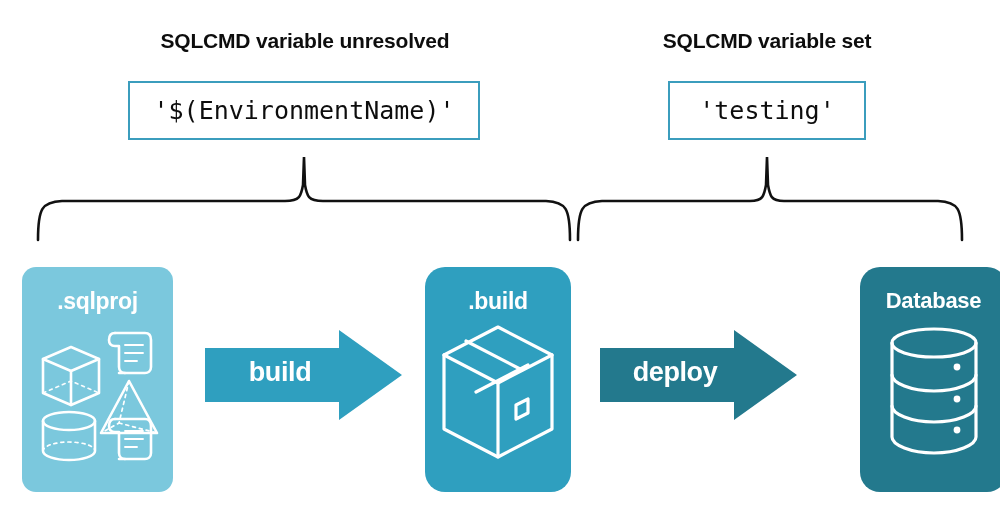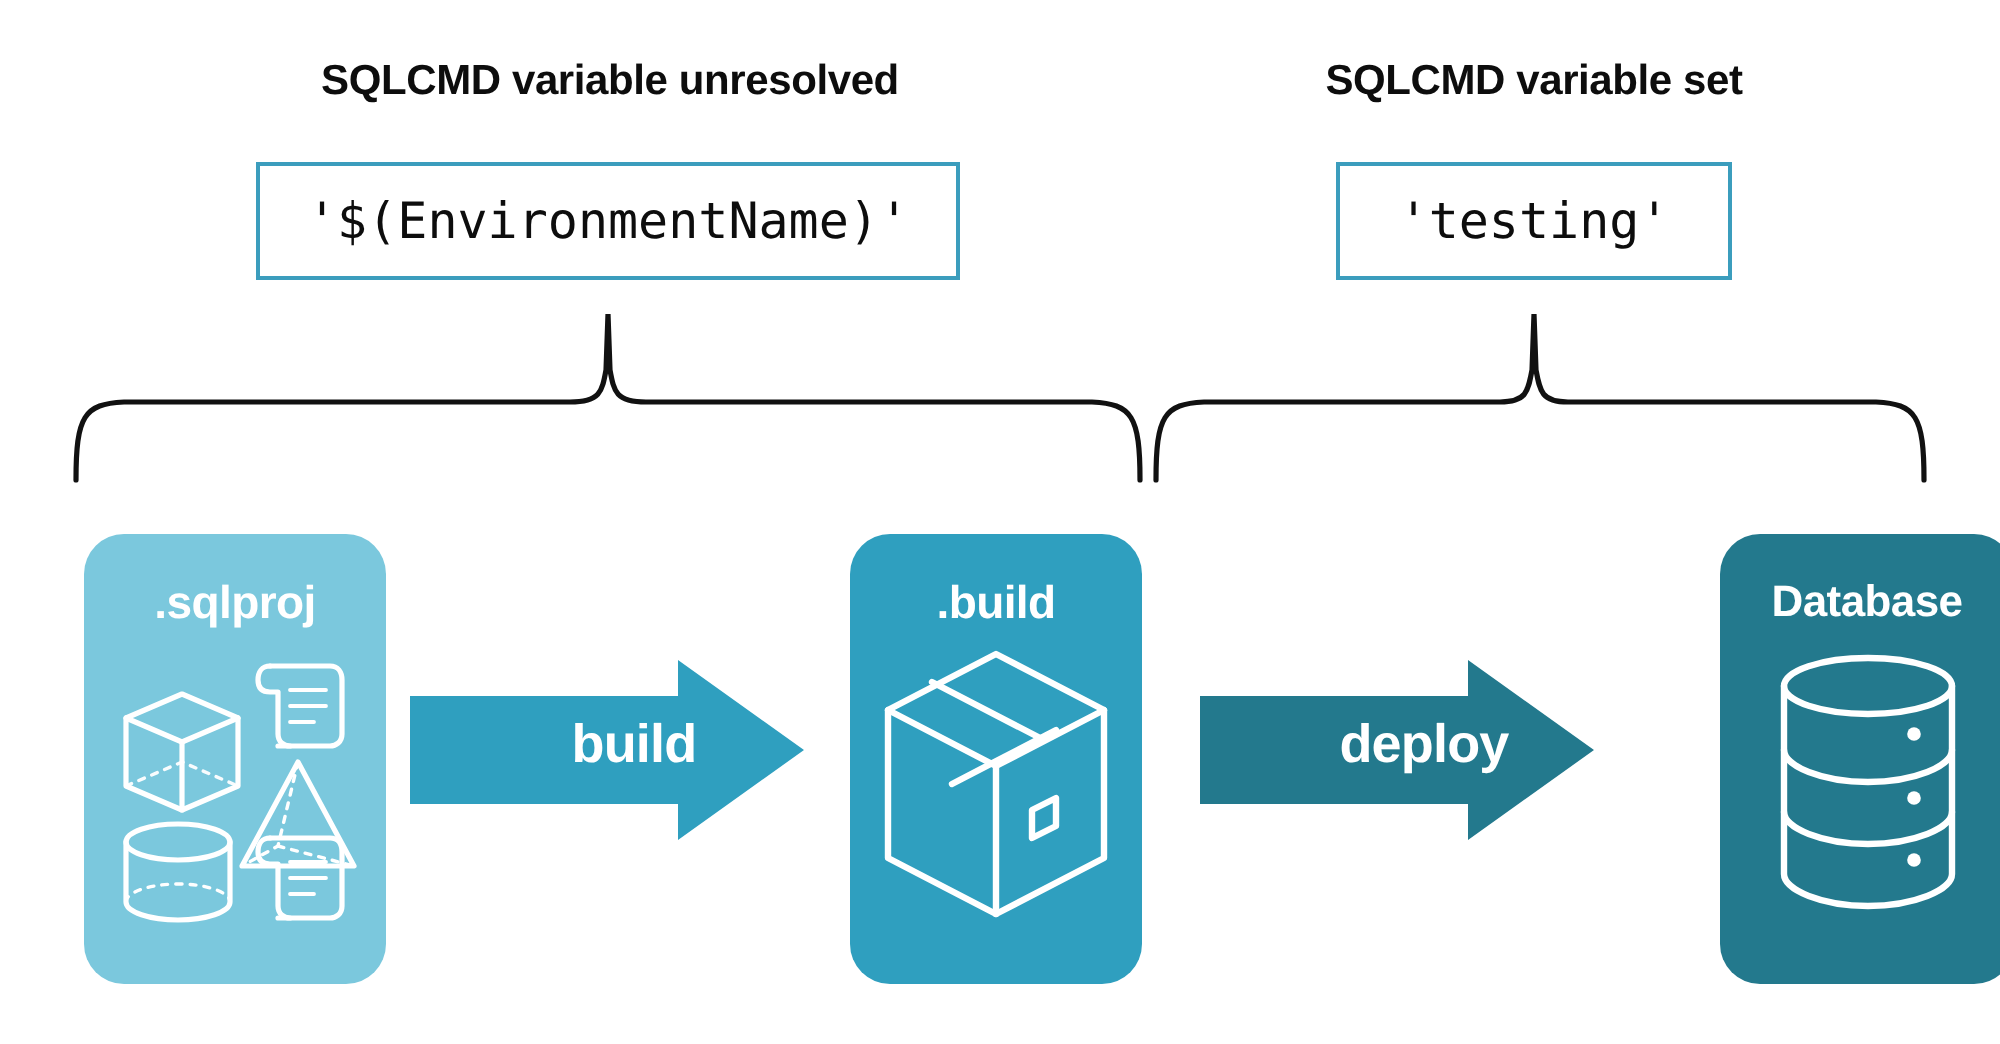--- a/index.html
+++ b/index.html
@@ -64,21 +64,21 @@
     left: 0;
     width: 100%;
     text-align: center;
     color: #ffffff;
     font-family: "Liberation Sans", sans-serif;
     font-weight: bold;
     font-size: 23px;
     letter-spacing: -0.3px;
     white-space: nowrap;
   }
-  #box-sqlproj  { left: 42px;  top: 267px; width: 151px; height: 225px; background: #7bc8dd; }
+  #box-sqlproj  { left: 22px;  top: 267px; width: 151px; height: 225px; background: #7bc8dd; border-radius: 14px; }
   #box-dacpac   { left: 425px; top: 267px; width: 146px; height: 225px; background: #2f9fbf; }
   #box-database { left: 818px; top: 267px; width: 147px; height: 225px; background: #23798d; margin-left: 42px; }
   #box-sqlproj  .stage-label { top: 21px; }
   #box-dacpac   .stage-label { top: 21px; }
   #box-database .stage-label { top: 21px; font-size: 22px; }
 
   .stage-art {
     position: absolute;
     left: 0;
     width: 100%;
@@ -99,21 +99,20 @@
     top: 27px;
     width: 150px;
     text-align: center;
     color: #ffffff;
     font-family: "Liberation Sans", sans-serif;
     font-weight: bold;
     font-size: 27px;
     letter-spacing: -0.4px;
     white-space: nowrap;
     pointer-events: none;
-    margin-left: 37px;
   }
 </style>
 </head>
 <body>
 
 <div id="canvas">
 
   <svg width="1000" height="522" style="position:absolute;left:0;top:0;pointer-events:none;">
 
     <path d="M 38 240

